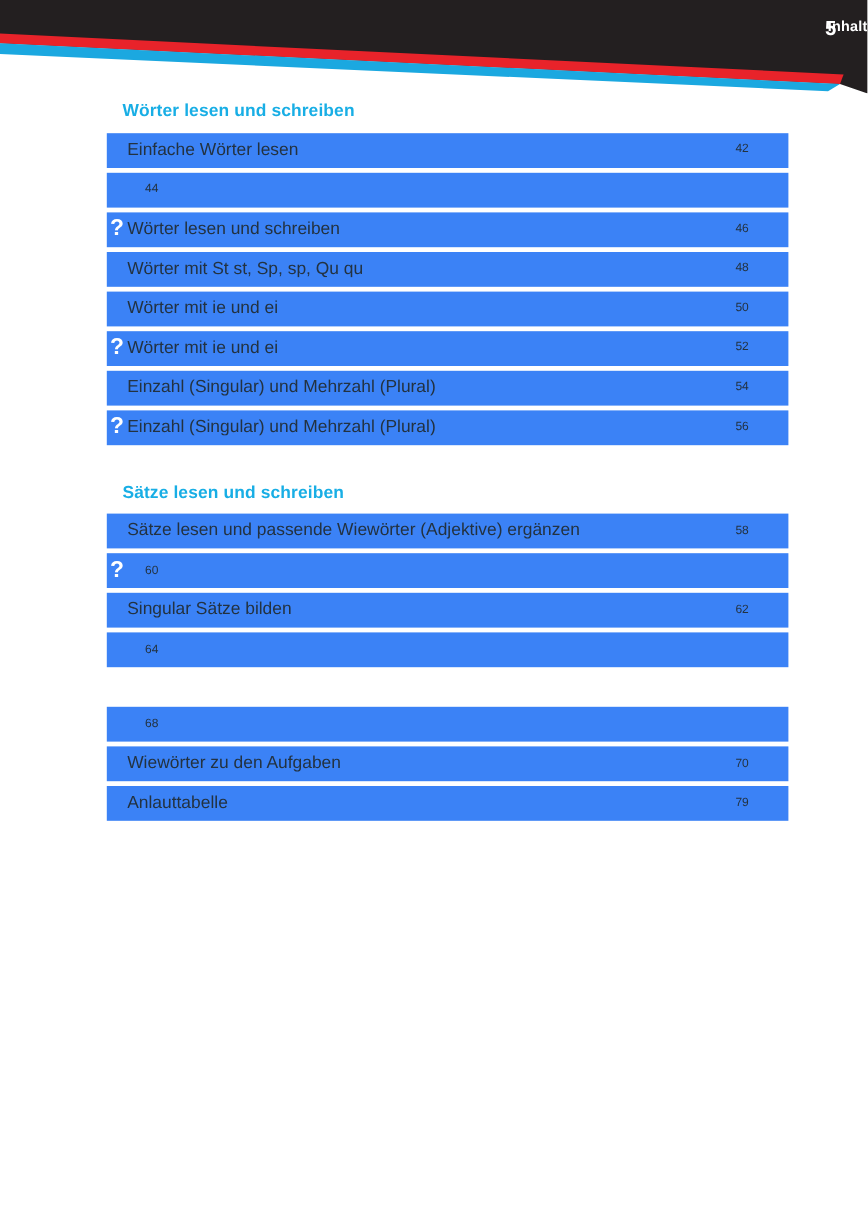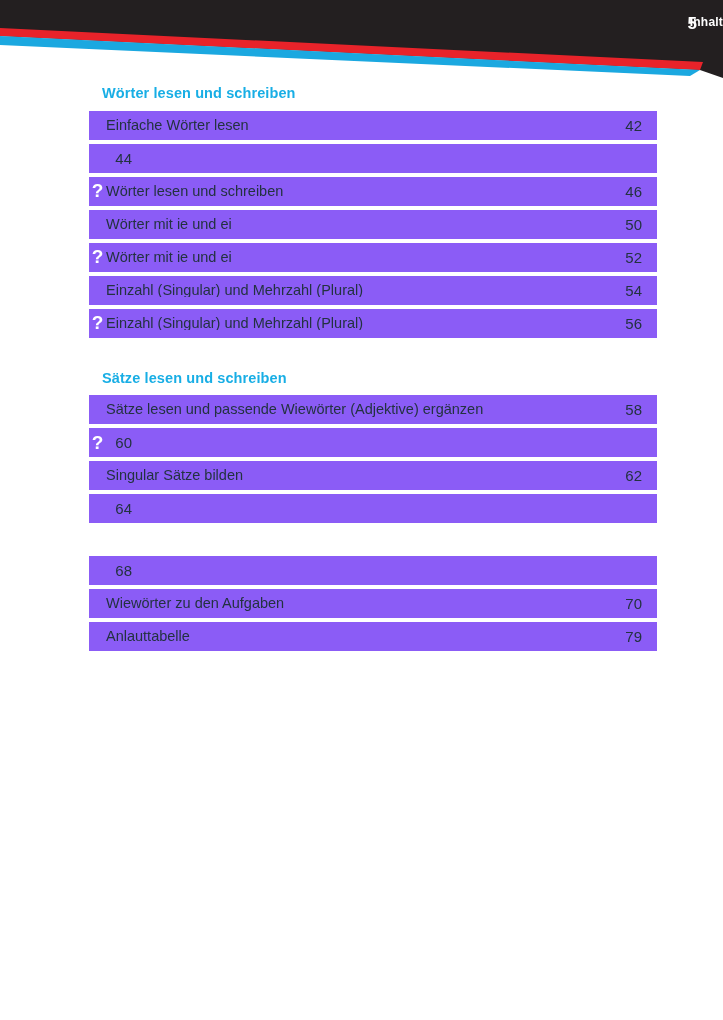--- a/index.html
+++ b/index.html
@@ -72,21 +72,21 @@
     padding-left: 13px;
     letter-spacing: 0.1px;
   }
   .rows {
     display: block;
   }
   .toc-row {
     position: relative;
     display: flex;
     align-items: center;
-    background: #8b5cf6;
+    background: #3b82f6;
     height: 29px;
     margin-bottom: 4px;
     box-sizing: border-box;
   }
   .row-marker {
     width: 17px;
     flex: 0 0 17px;
     color: #ffffff;
     font-size: 19px;
     font-weight: bold;
@@ -103,23 +103,23 @@
     color: #233240;
     font-size: 14.5px;
     line-height: 1;
     white-space: nowrap;
     overflow: hidden;
     text-overflow: ellipsis;
   }
   .row-page {
     flex: 0 0 auto;
     color: #233240;
-    font-size: 15px;
-    line-height: 1;
-    padding-right: 15px;
+    font-size: 10px;
+    line-height: 1;
+    padding-right: 33px;
     text-align: right;
     min-width: 26px;
   }
   .group-gap {
     height: 29px;
   }
 </style>
 </head>
 <body>
 
@@ -150,20 +150,25 @@
         <span class="row-marker empty"></span>
         <span class="row-page">44</span>
       </div>
       <div class="toc-row">
         <span class="row-marker">?</span>
         <span class="row-label">Wörter lesen und schreiben</span>
         <span class="row-page">46</span>
       </div>
       <div class="toc-row">
         <span class="row-marker empty"></span>
+        <span class="row-label">Wörter mit St st, Sp, sp, Qu qu</span>
+        <span class="row-page">48</span>
+      </div>
+      <div class="toc-row">
+        <span class="row-marker empty"></span>
         <span class="row-label">Wörter mit ie und ei</span>
         <span class="row-page">50</span>
       </div>
       <div class="toc-row">
         <span class="row-marker">?</span>
         <span class="row-label">Wörter mit ie und ei</span>
         <span class="row-page">52</span>
       </div>
       <div class="toc-row">
         <span class="row-marker empty"></span>

